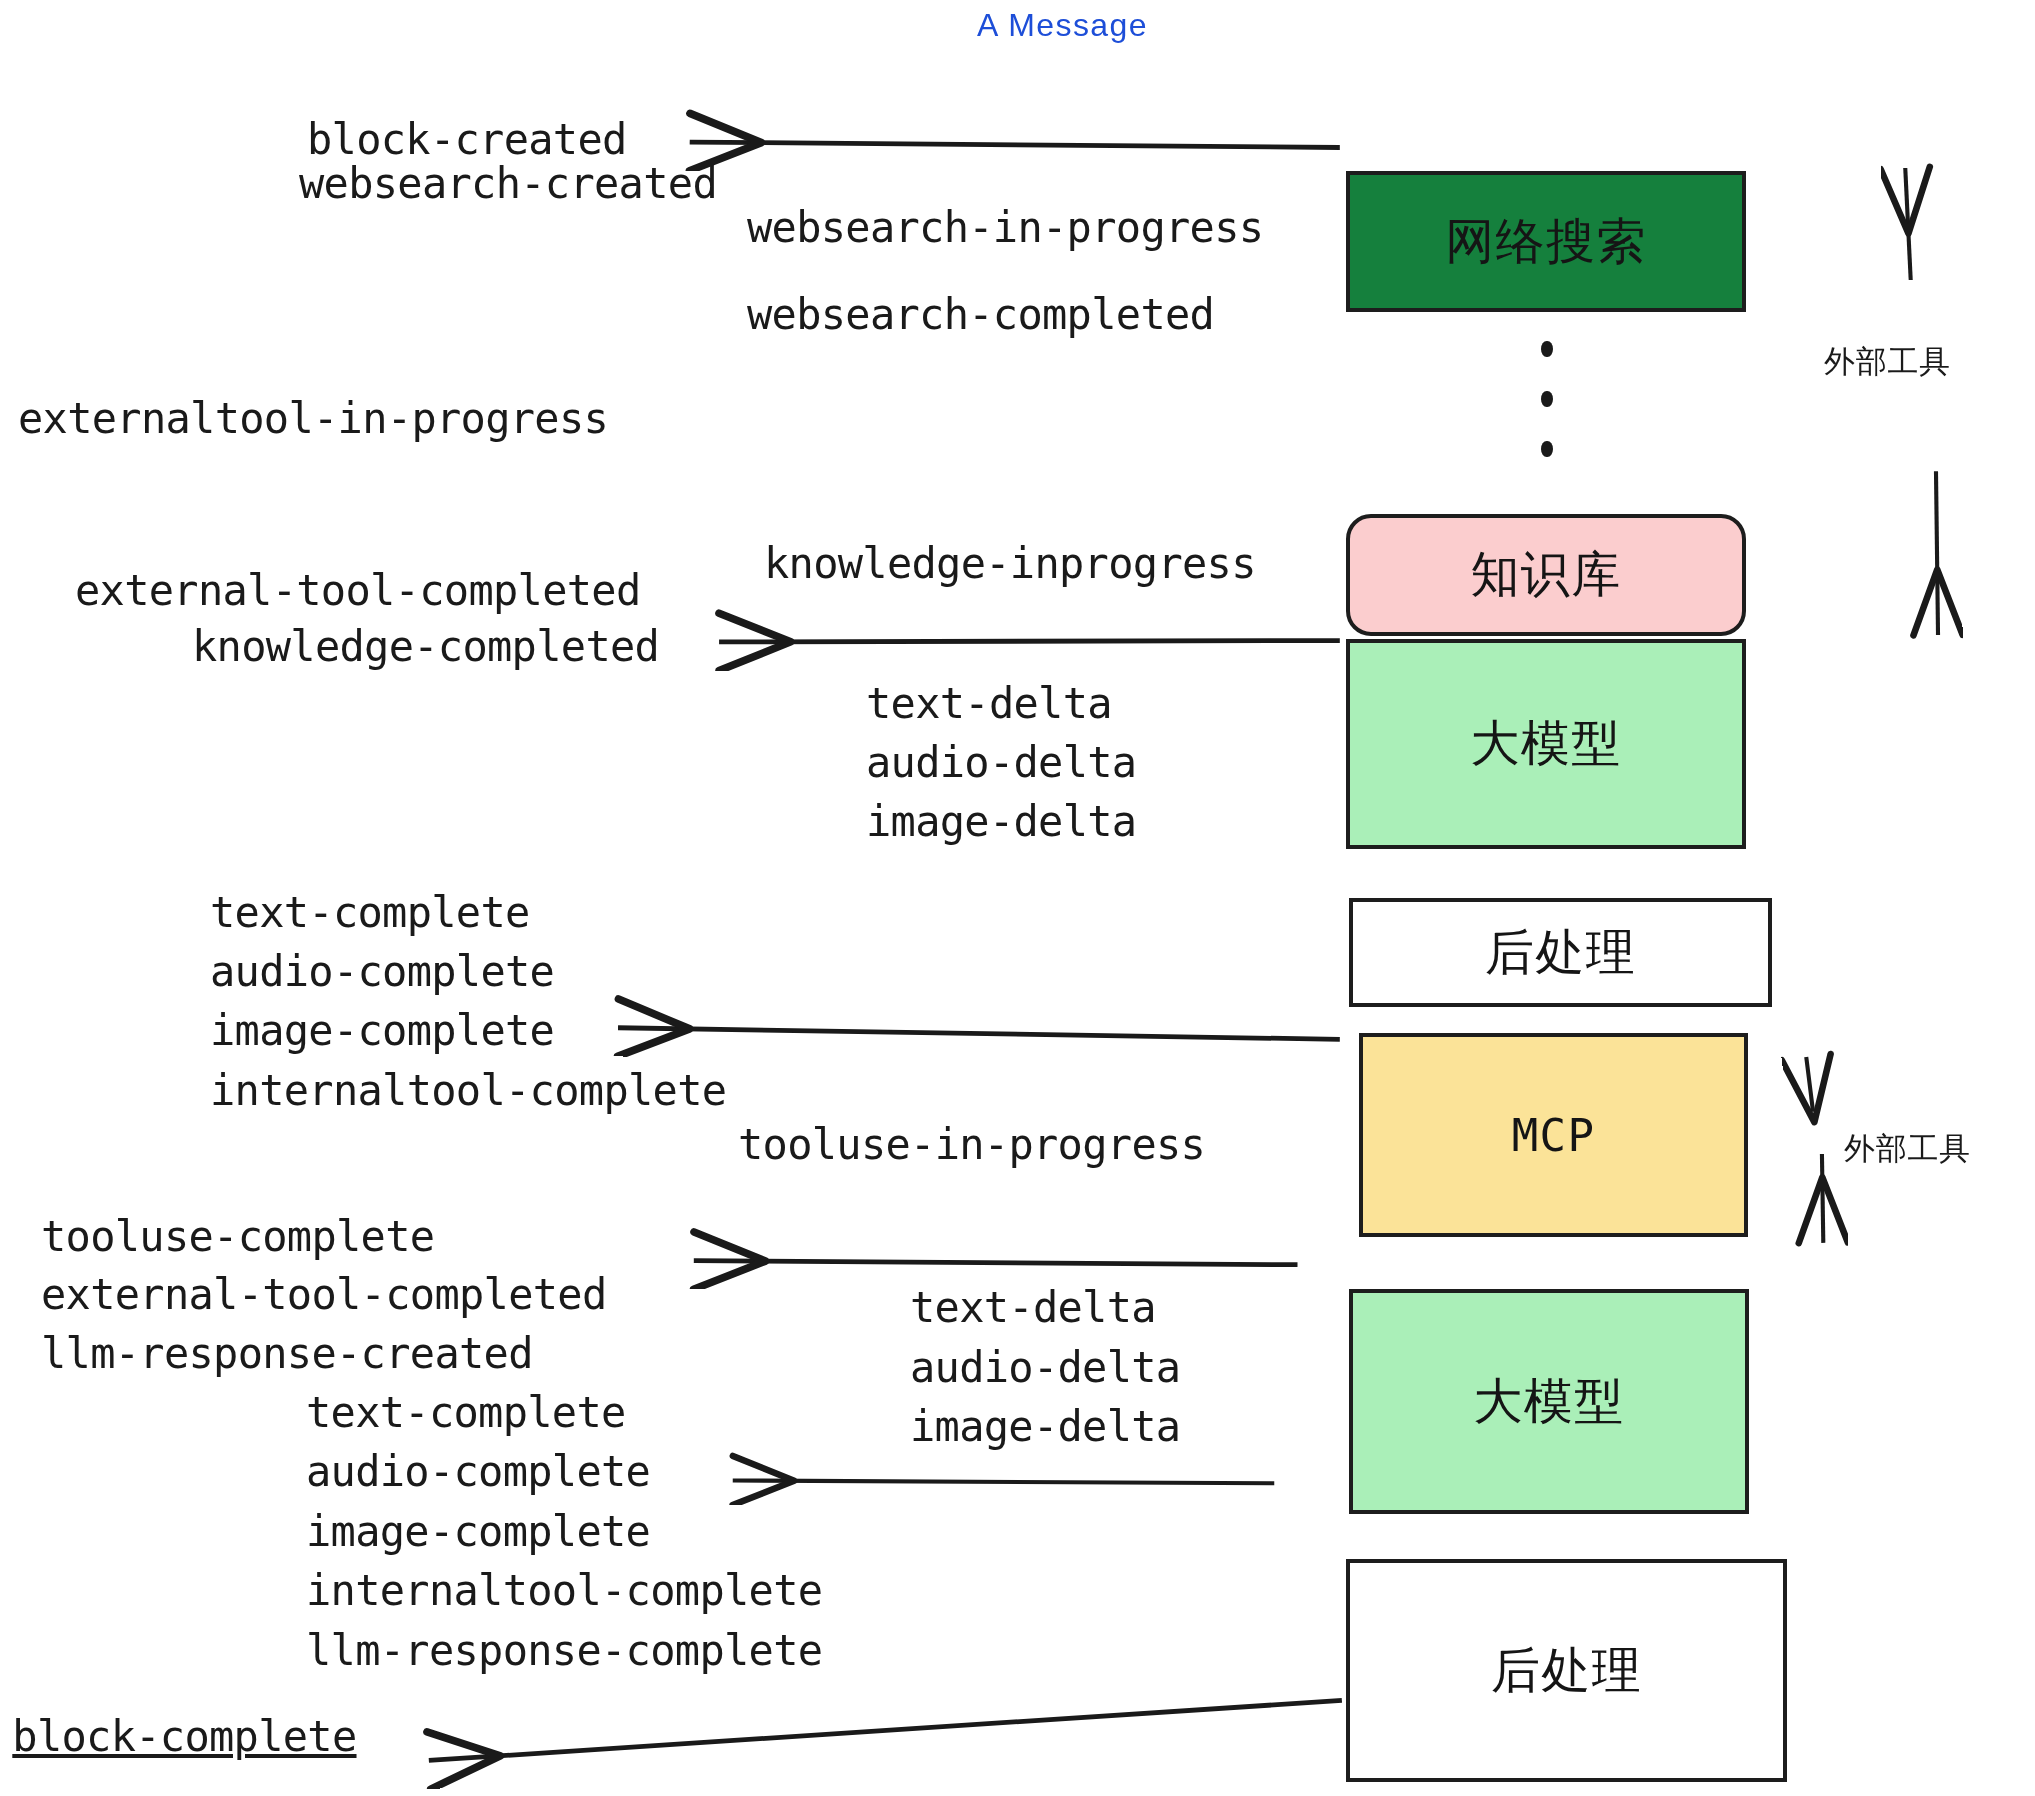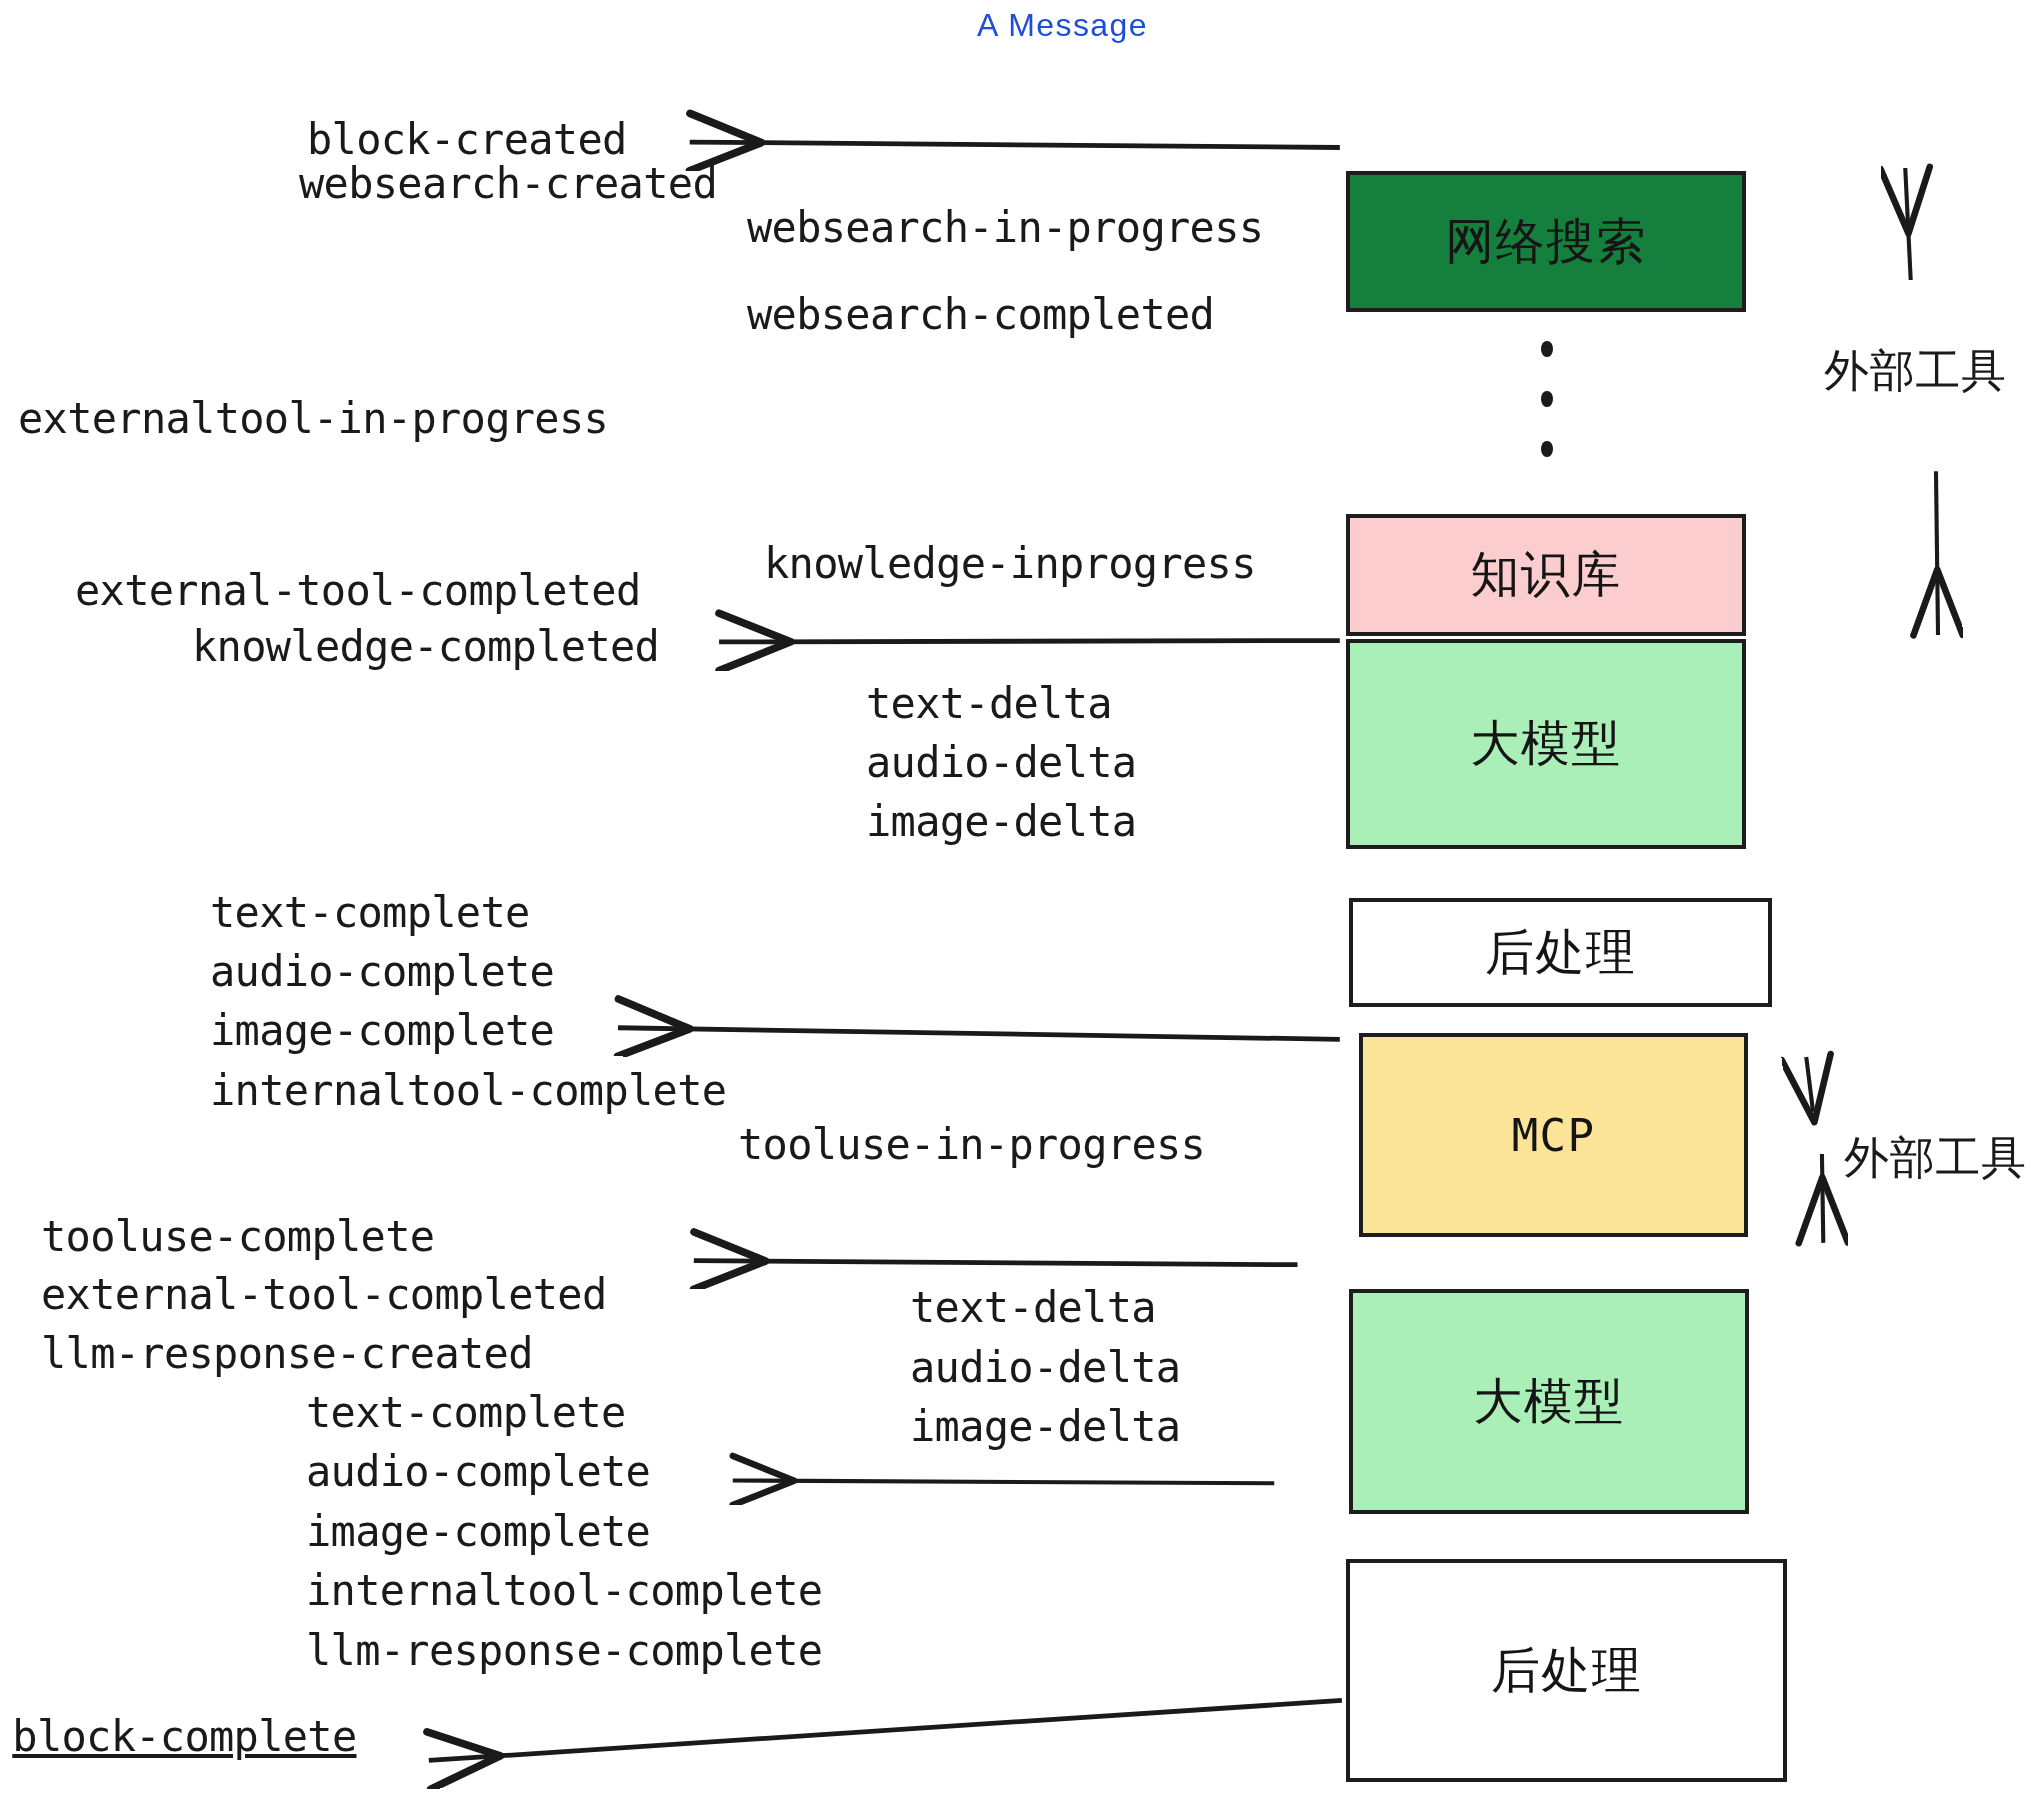--- a/index.html
+++ b/index.html
@@ -44,21 +44,21 @@
     color: #151515;
     letter-spacing: 1.4px;
   }
   .box.mcp-box {
     font-family: "DejaVu Sans Mono", monospace;
     font-size: 44px;
   }
   .cn-note {
     position: absolute;
     font-family: "Liberation Sans", "DejaVu Sans", sans-serif;
-    font-size: 45px;
+    font-size: 31px;
     color: #1a1a1a;
     white-space: nowrap;
     letter-spacing: 0.7px;
   }
   .dots {
     position: absolute;
     display: flex;
     flex-direction: column;
     align-items: center;
     justify-content: space-between;
@@ -80,21 +80,21 @@
   }
 </style>
 </head>
 <body>
 
 <div id="canvas">
 
   <div class="title" style="left:977px; top:6.8px;">A Message</div>
 
   <div class="box" id="box-0" style="left: 1346px; top: 171px; width: 400px; height: 141px; background: #15803d;">网络搜索</div>
-  <div class="box" id="box-1" style="left: 1346px; top: 514px; width: 400px; height: 122px; background: rgb(251, 205, 206);">知识库</div>
+  <div class="box" id="box-1" style="left: 1346px; top: 514px; width: 400px; height: 122px; background: rgb(251, 205, 206); border-radius: 25px;">知识库</div>
   <div class="box" id="box-2" style="left: 1346px; top: 639px; width: 400px; height: 210px; background: rgb(170, 239, 184);">大模型</div>
   <div class="box" id="box-3" style="left: 1349px; top: 898px; width: 423px; height: 109px; background: rgb(255, 255, 255);">后处理</div>
   <div class="box mcp-box" id="box-4" style="left: 1359px; top: 1033px; width: 389px; height: 204px; background: rgb(251, 227, 152);">MCP</div>
   <div class="box" id="box-5" style="left: 1349px; top: 1289px; width: 400px; height: 225px; background: rgb(170, 239, 184);">大模型</div>
   <div class="box" id="box-6" style="left: 1346px; top: 1559px; width: 441px; height: 223px; background: rgb(255, 255, 255);">后处理</div>
 
   <div class="dots" style="left:1540px; top:341px; width:13.7px; height:116px;">
     <span></span>
       <span></span>
       <span></span>

